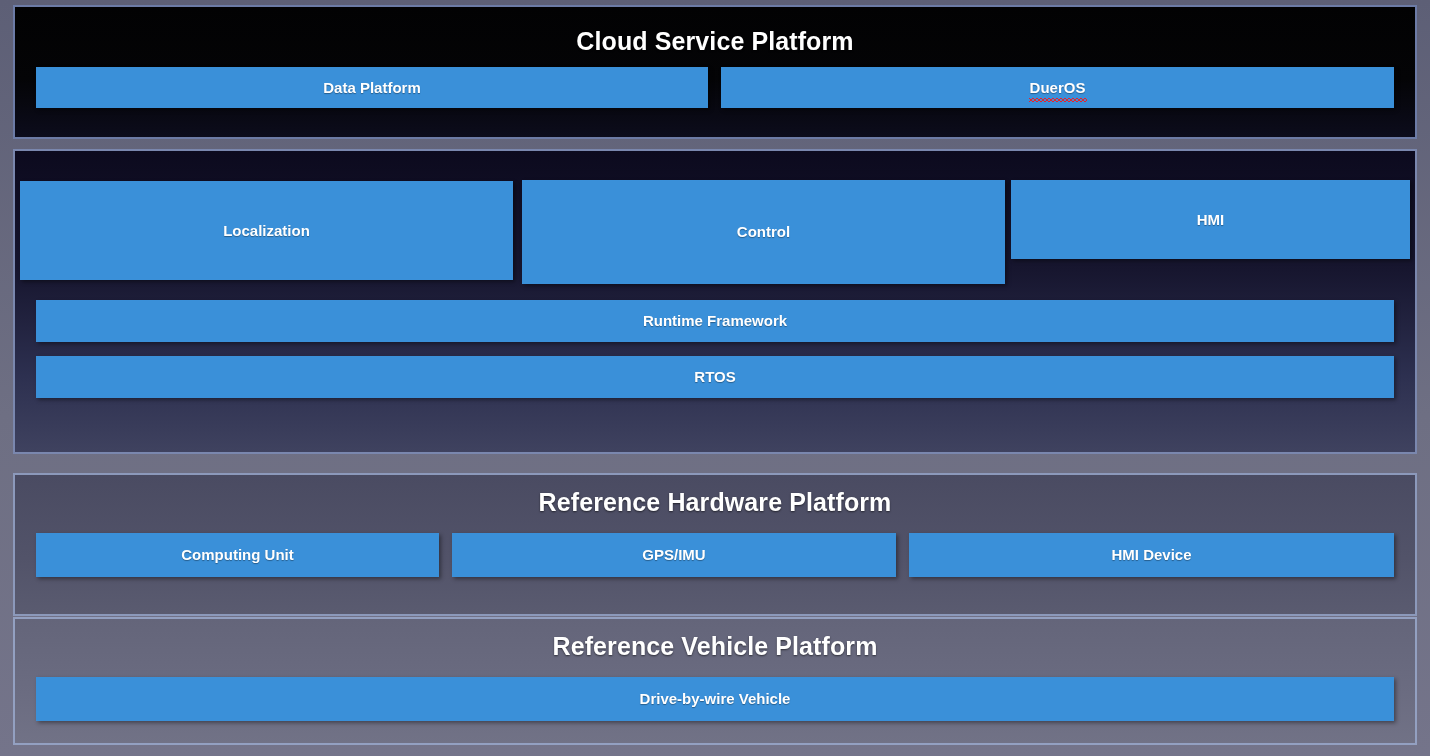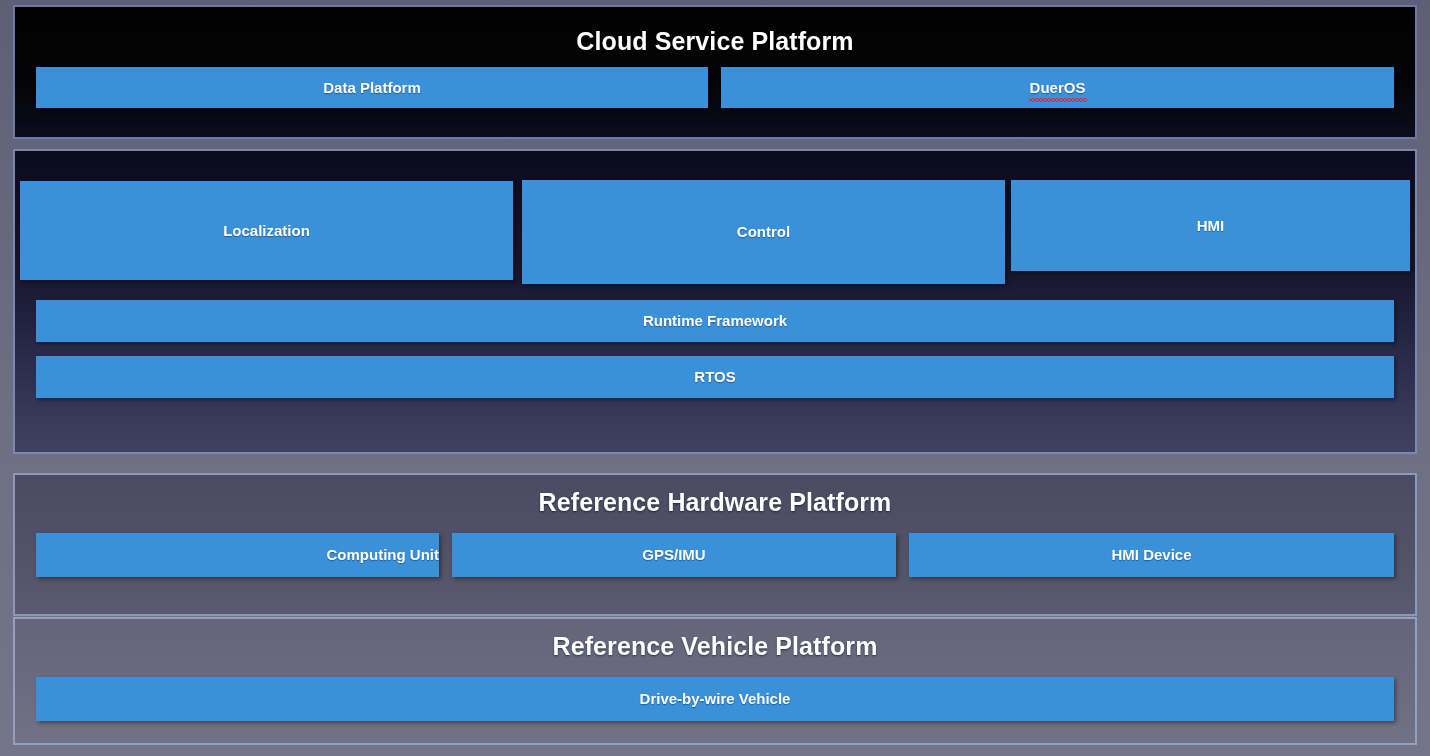--- a/index.html
+++ b/index.html
@@ -121,37 +121,37 @@
   
   .sw-top-row {
     position: relative;
     margin: 0 5px;
     height: 106px;
     margin-top: 28px;
   }
   .sw-top-row .block { position: absolute; }
   .block-localization { left: 0;    width: 493px; top: 2px;  height: 99px; }
   .block-control      { left: 502px; width: 483px; top: 1px;  height: 104px; }
-  .block-hmi          { left: 991px; right: 0;     top: 1px;  height: 91px; }
+  .block-hmi          { left: 991px; right: 0;     top: 1px;  height: 79px; }
 
   .sw-bar {
     margin: 0 21px;
     height: 42px;
   }
   .bar-runtime { margin-top: 15px; }
   .bar-rtos    { margin-top: 14px; }
 
   
   .hw-row {
     display: flex;
     margin: 18px 21px 0 21px;
     gap: 13px;
   }
   .hw-row .block { height: 44px; }
-  .block-computing-unit { flex: 0 0 403px; justify-content: flex-end; }
+  .block-computing-unit { flex: 0 0 403px; }
   .block-gps-imu        { flex: 0 0 444px; }
   .block-hmi-device     { flex: 1 1 auto; }
 
   
   .veh-row {
     margin: 18px 21px 0 21px;
   }
   .veh-row .block { height: 44px; }
 </style>
 </head>

